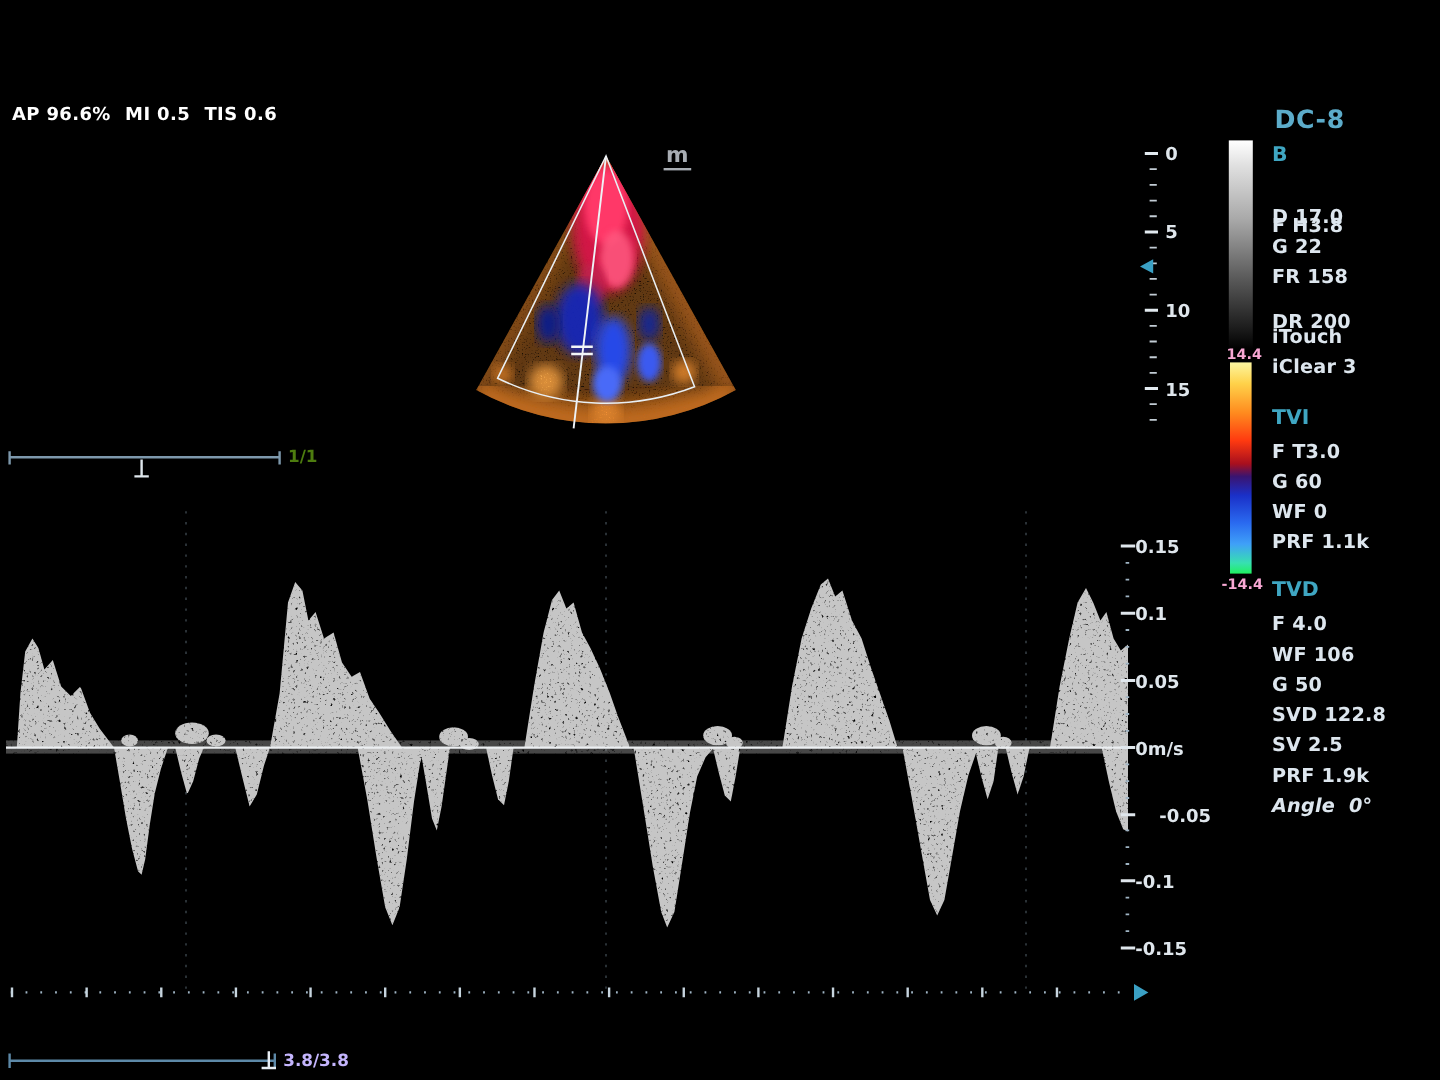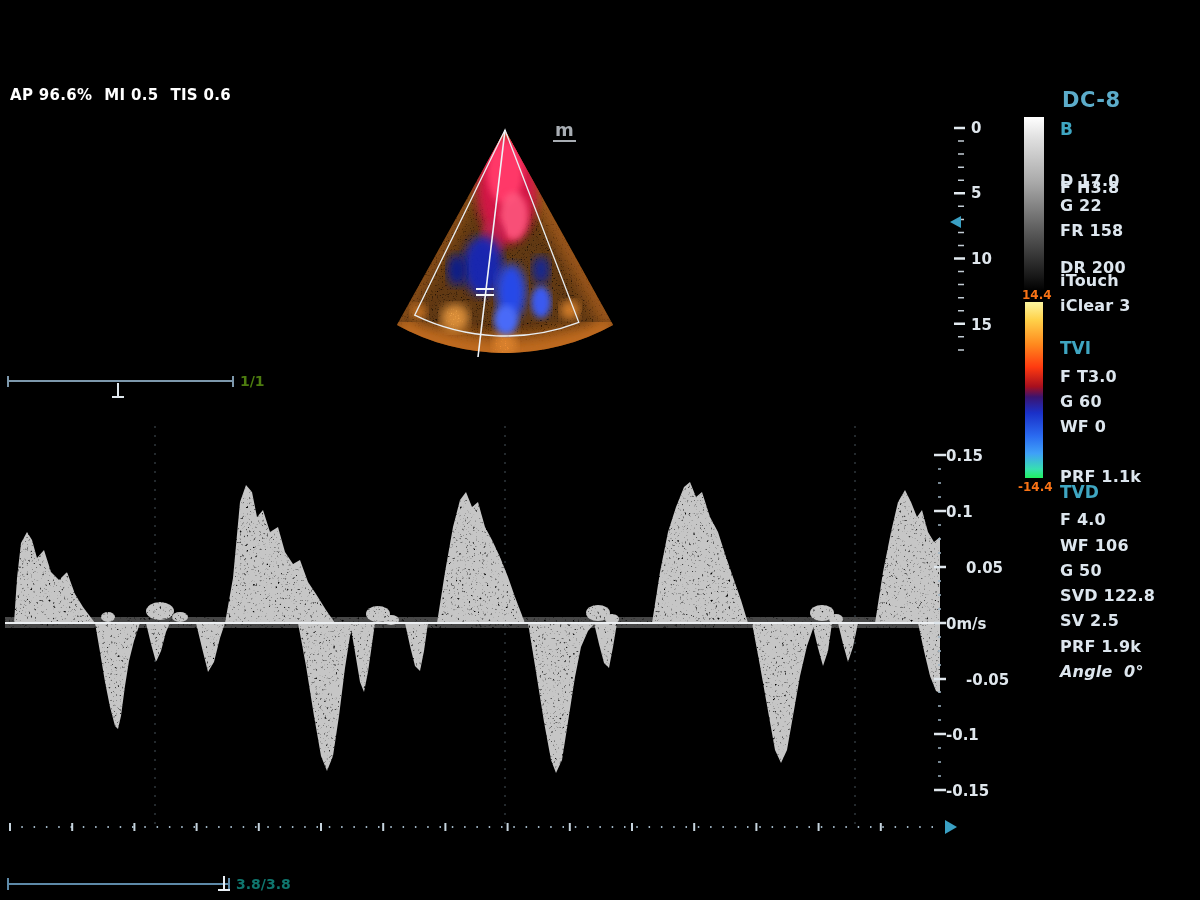--- a/index.html
+++ b/index.html
@@ -23,31 +23,31 @@
   
   .pline { position:absolute; left:1060px; color:#dde6ee; font-size:16px; font-weight:bold; white-space:pre; letter-spacing:.2px; }
   .phead { position:absolute; left:1060px; color:#3fa6c2; font-size:17px; font-weight:bold; }
   #model-label { position:absolute; left:1062px; top:88px; color:#5cacca; font-size:21px; font-weight:bold; letter-spacing:.5px; }
 
   
   #grayscale-bar { position:absolute; left:1024px; top:117px; width:20px; height:174px;
      background:linear-gradient(180deg,#ffffff 0%,#e0e0e0 12%,#a8a8a8 38%,#5a5a5a 66%,#1c1c1c 90%,#000 100%); }
   #color-bar { position:absolute; left:1025px; top:302px; width:18px; height:176px;
      background:linear-gradient(180deg,#fdf6a0 0%,#ffd24a 10%,#ff8a1e 24%,#ff3a10 37%,#a80f1e 48%,#3a1470 54%,#1a30c8 63%,#2a6af0 76%,#3fa0f8 86%,#37e0b0 95%,#20f060 100%); }
-  .scale-num { position:absolute; color:#f97316; font-size:12px; font-weight:bold; }
+  .scale-num { position:absolute; color:#f9a8d4; font-size:12px; font-weight:bold; }
   #focus-marker { position:absolute; left:950px; top:216px; width:0; height:0;
      border-right:11px solid #3aa0c4; border-top:6px solid transparent; border-bottom:6px solid transparent; }
 
   
   .depth-label { position:absolute; left:971px; color:#dfe6ec; font-size:15px; font-weight:bold; }
   .vel-label { position:absolute; left:946px; color:#dfe6ec; font-size:15px; font-weight:bold; }
 
   
   #top-ruler-label { position:absolute; left:240px; top:373px; color:#4d7c0f; font-size:14px; font-weight:bold; }
-  #bottom-ruler-label { position:absolute; left:236px; top:876px; color:#0f766e; font-size:14px; font-weight:bold; }
+  #bottom-ruler-label { position:absolute; left:236px; top:876px; color:#c4b5fd; font-size:14px; font-weight:bold; }
 
   
   #m-marker { position:absolute; left:553px; top:121px; color:#a8adb3; font-size:18px; font-weight:bold;
               border-bottom:2px solid #a8adb3; padding:0 2px; line-height:1.05; }
 </style>
 </head>
 <body>
 
 <div id="screen">
 
@@ -128,21 +128,21 @@
   <div class="pline" style="top:196px;">G 22</div>
   <div class="pline" style="top:221px;">FR 158</div>
   <div class="pline" style="top:246px;margin-top:12px;">DR 200</div>
   <div class="pline" style="top:271px;">iTouch</div>
   <div class="pline" style="top:296px;">iClear 3</div>
 
   <div class="phead" style="top:338px;">TVI</div>
   <div class="pline" style="top:367px;">F T3.0</div>
   <div class="pline" style="top:392px;">G 60</div>
   <div class="pline" style="top:417px;">WF 0</div>
-  <div class="pline" style="top:442px;margin-top:25px;">PRF 1.1k</div>
+  <div class="pline" style="top:442px;">PRF 1.1k</div>
 
   <div class="phead" style="top:482px;">TVD</div>
   <div class="pline" style="top:510px;">F 4.0</div>
   <div class="pline" style="top:536px;">WF 106</div>
   <div class="pline" style="top:561px;">G 50</div>
   <div class="pline" style="top:586px;">SVD 122.8</div>
   <div class="pline" style="top:611px;">SV 2.5</div>
   <div class="pline" style="top:637px;">PRF 1.9k</div>
   <div class="pline" style="top:662px;font-style:italic;">Angle  0°</div>
 
@@ -206,21 +206,21 @@
 
     <line x1="5" y1="203" x2="935" y2="203" stroke="#eceff2" stroke-width="2"></line>
   </svg>
 
   <svg class="abs" style="left:928px; top:444px;" width="22" height="360">
     <path d="M6 11H18 M6 67H18 M6 123H18 M6 179H18 M6 235H18 M6 290H18 M6 346H18" stroke="#dfe6ec" stroke-width="2.5"></path>
     <path d="M10 25H13 M10 39H13 M10 53H13 M10 81H13 M10 95H13 M10 109H13 M10 137H13 M10 151H13 M10 165H13 M10 193H13 M10 207H13 M10 221H13 M10 248H13 M10 262H13 M10 276H13 M10 304H13 M10 318H13 M10 332H13" stroke="#9fb4c4" stroke-width="1.5"></path>
   </svg>
   <div class="vel-label" style="top:447px;">0.15</div>
   <div class="vel-label" style="top:503px;">0.1</div>
-  <div class="vel-label" style="top:559px;margin-left:20px;">0.05</div>
+  <div class="vel-label" style="top:559px;">0.05</div>
   <div class="vel-label" style="top:615px;">0m/s</div>
   <div class="vel-label" style="top:671px;margin-left:20px;">-0.05</div>
   <div class="vel-label" style="top:726px;">-0.1</div>
   <div class="vel-label" style="top:782px;">-0.15</div>
 
   <svg class="abs" style="left:5px; top:816px;" width="960" height="24">
     <line x1="4" y1="11" x2="933" y2="11" stroke="#9fb4c4" stroke-width="2" stroke-dasharray="1.5 10.8"></line>
     <line x1="4" y1="11" x2="933" y2="11" stroke="#c6d4de" stroke-width="8" stroke-dasharray="2 60.2"></line>
     <polygon points="940,4 940,18 952,11" fill="#3aa0c4"></polygon>
   </svg>

